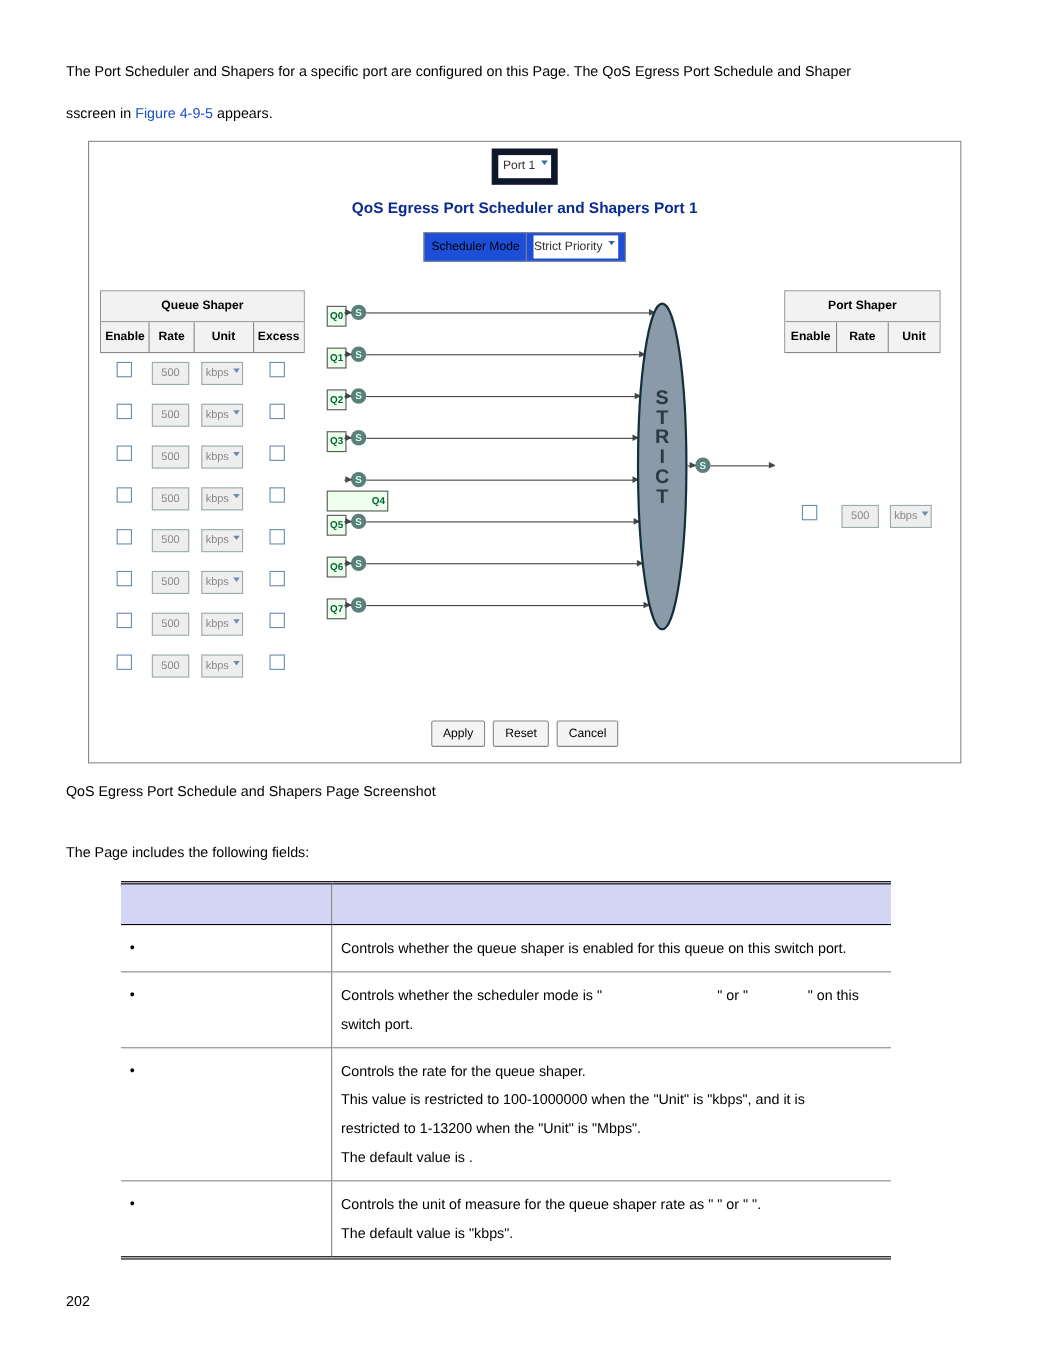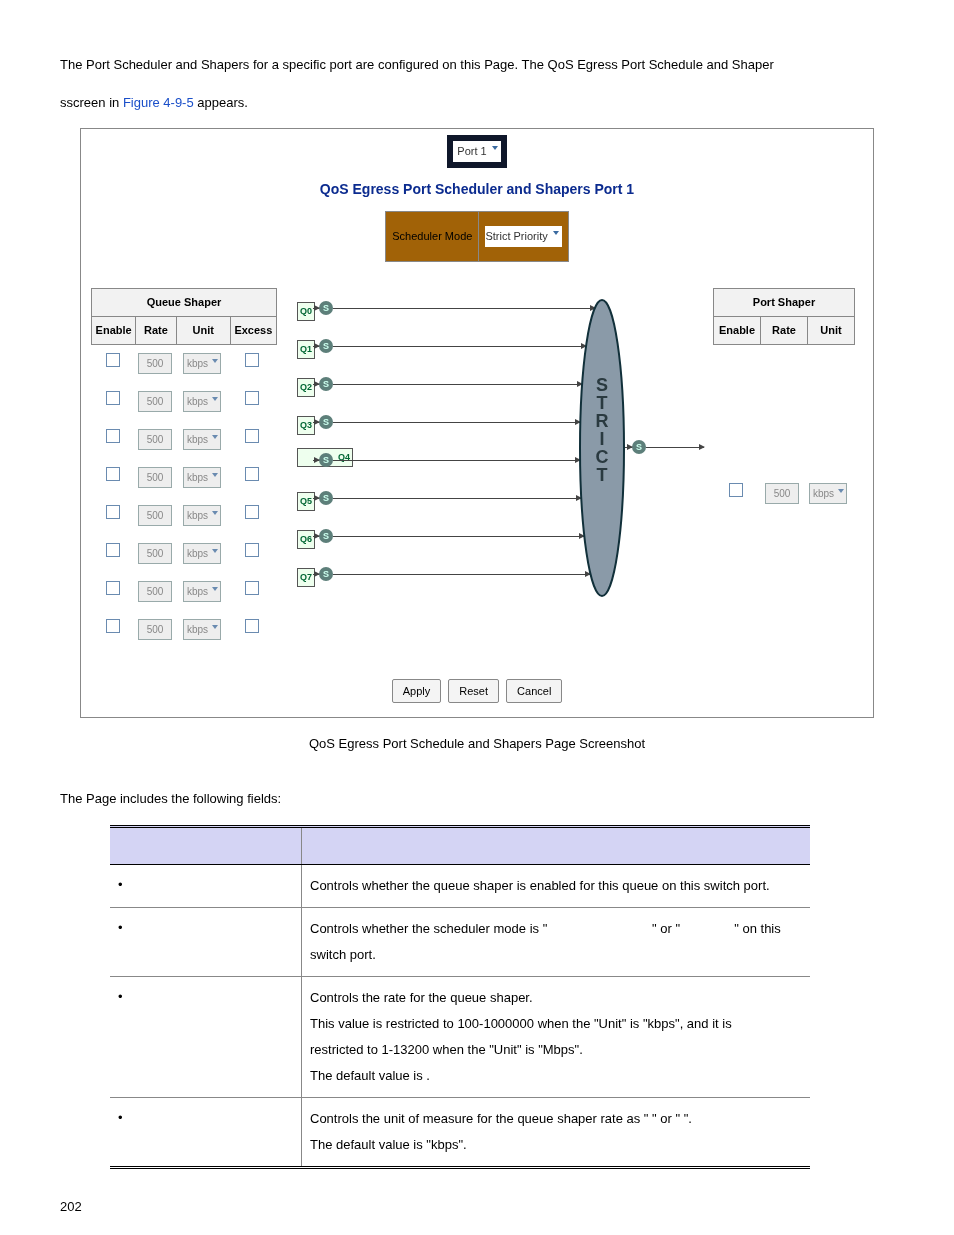--- a/index.html
+++ b/index.html
@@ -41,23 +41,23 @@
     text-align: center;
     color: #0b2b8f;
     font-weight: bold;
     font-size: 14px;
     padding: 6px 0 8px;
   }
   .sched-row { text-align: center; margin-bottom: 6px; }
   .sched-cell {
     display: inline-block;
     border: 1px solid #888;
-    background: #a16207;
-    font-size: 11px;
-    padding: 14px 6px;
+    background: #1d4ed8;
+    font-size: 11px;
+    padding: 2px 6px;
   }
   .ss-grid {
     display: flex;
     align-items: flex-start;
     padding: 20px 10px 10px;
     position: relative;
   }
   .thead-box { border: 1px solid #888; }
   .thead-supra {
     background: #f2f2f2;
@@ -171,21 +171,21 @@
   .btns { text-align: center; padding: 20px 0 14px; }
   .btn {
     display: inline-block;
     border: 1px solid #888;
     background: #f4f4f4;
     font-size: 11px;
     padding: 1px 10px;
     margin: 0 2px;
     border-radius: 2px;
   }
-  .caption { text-align: center; font-size: 13px; margin: 14px 0 30px; }
+  .caption { text-align: left; font-size: 13px; margin: 14px 0 30px; }
   .desc-table {
     border-collapse: collapse;
     width: 700px;
     margin: 10px auto 0 50px;
     font-size: 13px;
   }
   .desc-table thead td {
     border-top: 3px double #000;
     border-bottom: 1px solid #000;
     background: #d4d4f4;
@@ -295,21 +295,21 @@
           <span class="hline" style="left: 36px; top: 58px; width: 6px;"></span>
           <span class="hline" style="left: 56px; top: 58px; width: 253.059px;"></span>
           <span class="qlabel" style="top: 90px;">Q2</span>
           <span class="sbubble" style="left: 42px; top: 89px;">S</span>
           <span class="hline" style="left: 36px; top: 96px; width: 6px;"></span>
           <span class="hline" style="left: 56px; top: 96px; width: 249.163px;"></span>
           <span class="qlabel" style="top: 128px;">Q3</span>
           <span class="sbubble" style="left: 42px; top: 127px;">S</span>
           <span class="hline" style="left: 36px; top: 134px; width: 6px;"></span>
           <span class="hline" style="left: 56px; top: 134px; width: 247.342px;"></span>
-          <span class="qlabel" style="top: 160px; padding-left: 40px;">Q4</span>
+          <span class="qlabel" style="top: 182px; padding-left: 40px;">Q4</span>
           <span class="sbubble" style="left: 42px; top: 165px;">S</span>
           <span class="hline" style="left: 36px; top: 172px; width: 6px;"></span>
           <span class="hline" style="left: 56px; top: 172px; width: 247.072px;"></span>
           <span class="qlabel" style="top: 204px;">Q5</span>
           <span class="sbubble" style="left: 42px; top: 203px;">S</span>
           <span class="hline" style="left: 36px; top: 210px; width: 6px;"></span>
           <span class="hline" style="left: 56px; top: 210px; width: 248.294px;"></span>
           <span class="qlabel" style="top: 242px;">Q6</span>
           <span class="sbubble" style="left: 42px; top: 241px;">S</span>
           <span class="hline" style="left: 36px; top: 248px; width: 6px;"></span>

